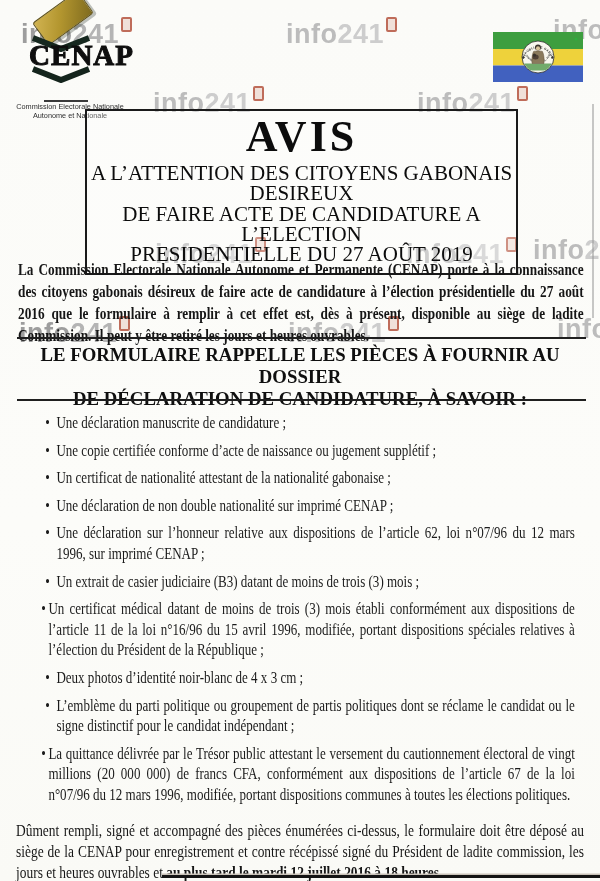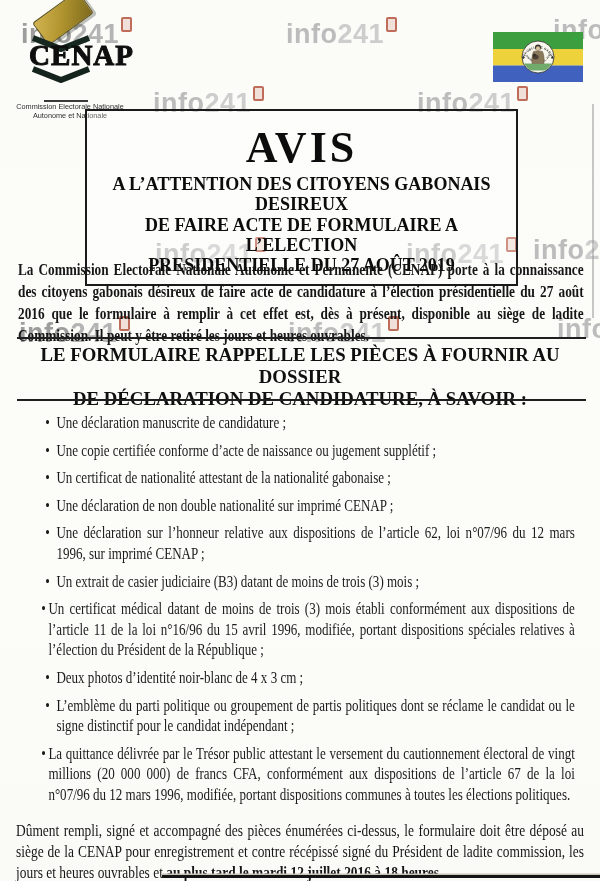--- a/index.html
+++ b/index.html
@@ -49,22 +49,22 @@
   
   .flag { position:absolute; left:493px; top:32px; width:90px; height:50px; z-index:2; }
   
   .scan-vline { position:absolute; left:592px; top:104px; width:1.5px; height:214px; background:#9a9a9a; opacity:.55; z-index:3; }
   .bottom-bar { position:absolute; left:162px; top:875px; width:438px; height:3px; background:#141414; box-shadow:0 -1.5px 0 #c9c2b8; z-index:3; }
   
   .notice {
     position:absolute; left:85px; top:109px; width:429px; z-index:2;
     border:2px solid #1a1a1a; text-align:center; background:rgba(255,255,255,.25);
   }
-  .notice-title { font-size:44px; font-weight:bold; letter-spacing:3px; line-height:1.04; margin-top:14px; color:#0c0c0c; }
-  .notice-sub { font-size:18px; font-weight:bold; line-height:20.4px; margin:3px 2px 8px; color:#0c0c0c; }
+  .notice-title { font-size:44px; font-weight:bold; letter-spacing:3px; line-height:1.04; margin-top:3px; color:#0c0c0c; }
+  .notice-sub { font-size:21px; font-weight:normal; line-height:20.4px; margin:3px 2px 8px; color:#0c0c0c; }
   
   .intro {
     position:absolute; left:18px; top:242px; width:707px; z-index:2;
     transform:scaleX(.8); transform-origin:0 0;
     font-size:16.6px; font-weight:bold; line-height:22.3px; text-align:justify;
   }
   
   .rule { position:absolute; left:17px; width:569px; height:2.4px; background:#1f1f1f; z-index:2; }
   .rule.r1 { top:337px; } .rule.r2 { top:399px; }
   .section-heading {
@@ -152,21 +152,21 @@
     </g>
   </svg>
 
   <div class="scan-vline"></div>
   <div class="bottom-bar"></div>
 
   <div class="notice">
     <div class="notice-title">AVIS</div>
     <div class="notice-sub">
       <div>A L’ATTENTION DES CITOYENS GABONAIS DESIREUX</div>
-      <div>DE FAIRE ACTE DE FORMULAIRE A L’ELECTION</div>
+      <div>DE FAIRE ACTE DE CANDIDATURE A L’ELECTION</div>
       <div>PRESIDENTIELLE DU 27 AOÛT 2019</div>
     </div>
   </div>
 
   <p class="intro">La Commission Electorale Nationale Autonome et Permanente (CENAP) porte à la connaissance des citoyens gabonais désireux de faire acte de candidature à l’élection présidentielle du 27 août 2016 que le formulaire à remplir à cet effet est, dès à présent, disponible au siège de ladite Commission. Il peut y être retiré les jours et heures ouvrables.</p>
 
   <div class="rule r1"></div>
   <div class="section-heading">
     <div>LE FORMULAIRE RAPPELLE LES PIÈCES À FOURNIR AU DOSSIER</div>
     <div>DE DÉCLARATION DE CANDIDATURE, À SAVOIR :</div>

